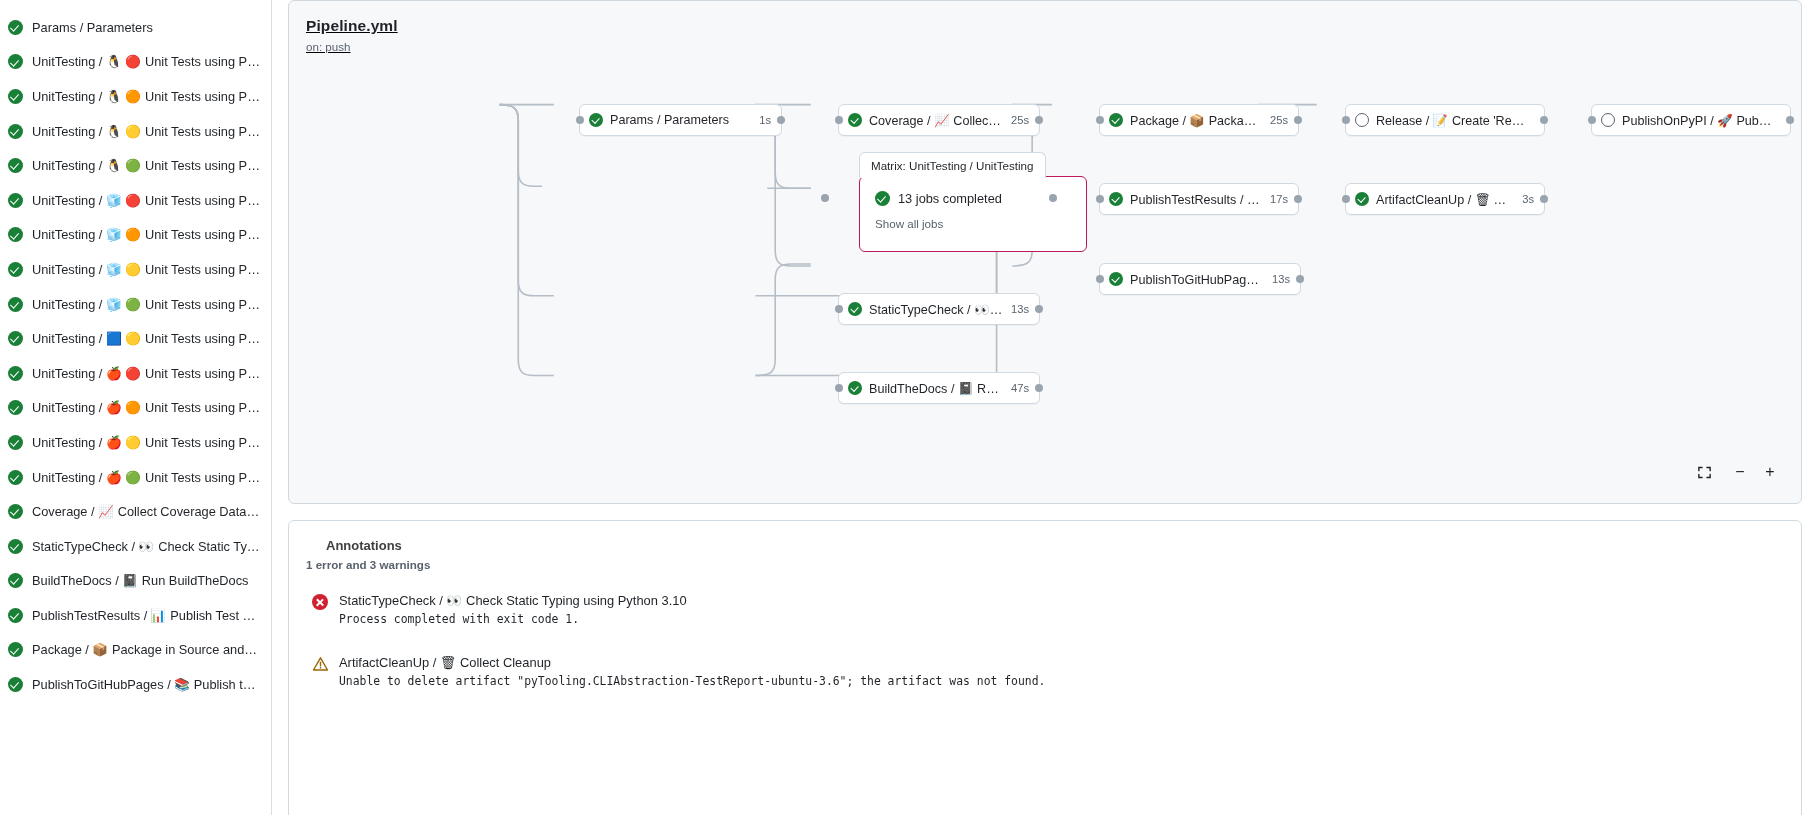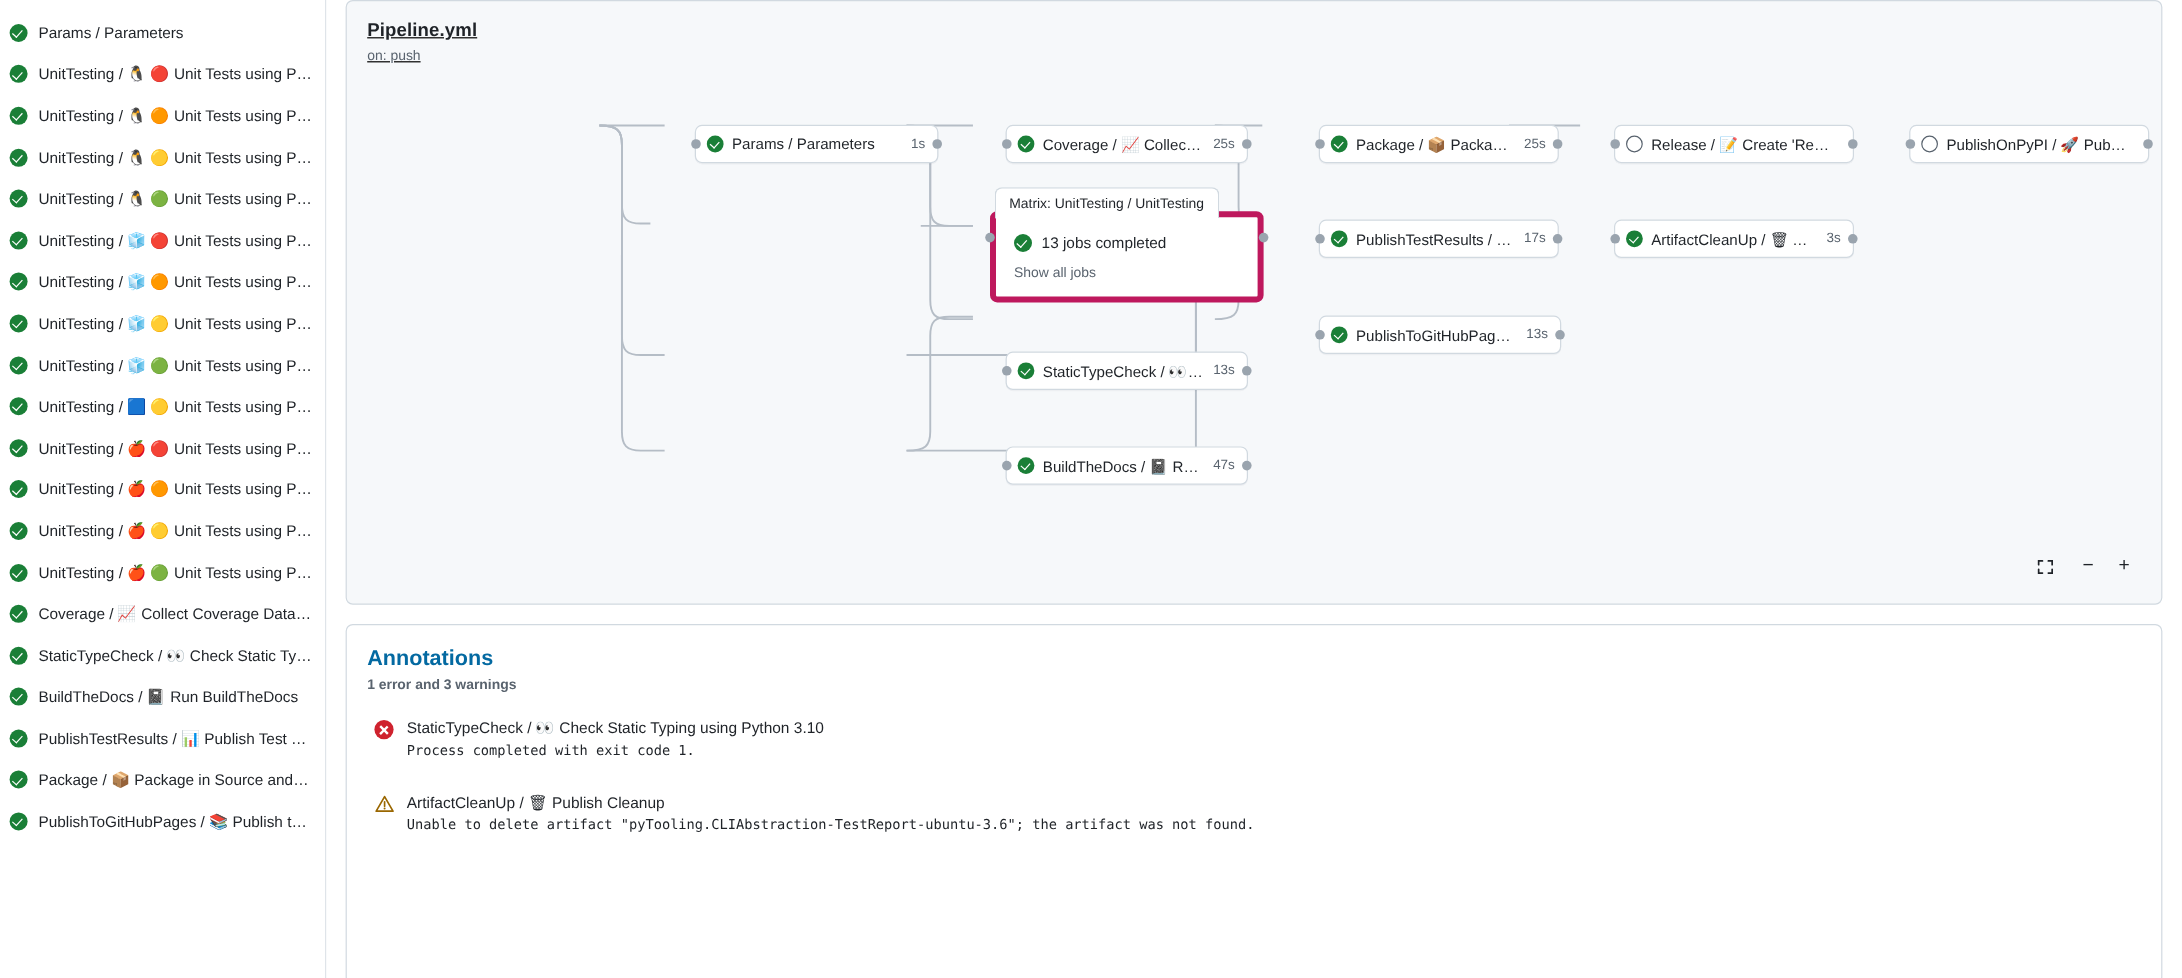--- a/index.html
+++ b/index.html
@@ -110,23 +110,24 @@
     top: 50%; margin-top: -4px;
     z-index: 4;
   }
   .pin.l { left: -4px; }
   .pin.r { right: -4px; }
 
   
   .matrix {
     position: absolute;
     background: #ffffff;
-    border: 5px solid #be185d;
+    border: 1px solid #be185d;
     border-radius: 6px;
     z-index: 2;
+    margin-left: 34px;
   }
   .matrix-tab {
     position: absolute;
     left: -1px; top: -25px;
     height: 26px;
     padding: 0 12px 0 11px;
     background: #ffffff;
     border: 1px solid #d1d9e0;
     border-bottom: none;
     border-radius: 6px 6px 0 0;
@@ -158,21 +159,21 @@
   
   .ann-card {
     margin: 16px 16px 0 16px;
     border: 1px solid #d1d9e0;
     border-radius: 6px;
     background: #fff;
     padding: 17px 0 0 17px;
     height: 300px;
     overflow: hidden;
   }
-  .ann-title { font-size: 18px; font-weight: 600; color: #0369a1; }
+  .ann-title { font-size: 13px; font-weight: 600; color: #404040; margin-left: 20px; }
   .ann-sub { font-size: 11.6px; color: #59636e; margin-top: 5px; font-weight: bold; }
   .ann-list { margin-top: 22px; }
   .ann-item { display: flex; align-items: flex-start; margin-bottom: 29px; }
   .ann-ic { flex: 0 0 auto; width: 16px; height: 16px; margin: 1px 11px 0 6px; position: relative; }
   .ann-ic.err { border-radius: 50%; background: #cf222e; }
   .ann-ic.err::before, .ann-ic.err::after {
     content: ""; position: absolute; left: 7.2px; top: 3.6px;
     width: 1.7px; height: 8.8px; background: #fff;
   }
   .ann-ic.err::before { transform: rotate(45deg); }
@@ -434,21 +435,21 @@
           </div>
           <div class="ann-item">
             <span class="ann-ic warn">
               <svg width="17" height="16" viewBox="0 0 16 16" fill="none" stroke="#9a6700" stroke-width="1.4" stroke-linejoin="round">
                 <path d="M8 1.8 15 14H1z"></path>
                 <path d="M8 6.2v3.6" stroke-linecap="round"></path>
                 <circle cx="8" cy="11.7" r=".85" fill="#9a6700" stroke="none"></circle>
               </svg>
             </span>
             <div class="ann-txt">
-              <div class="ann-head">ArtifactCleanUp / 🗑 Publish Cleanup</div>
+              <div class="ann-head">ArtifactCleanUp / 🗑 Collect Cleanup</div>
               <div class="ann-msg">Unable to delete artifact "pyTooling.CLIAbstraction-TestReport-ubuntu-3.6"; the artifact was not found.</div>
             </div>
           </div>
         </div>
     </div>
 
   </div>
 </div>
 
 </body></html>

